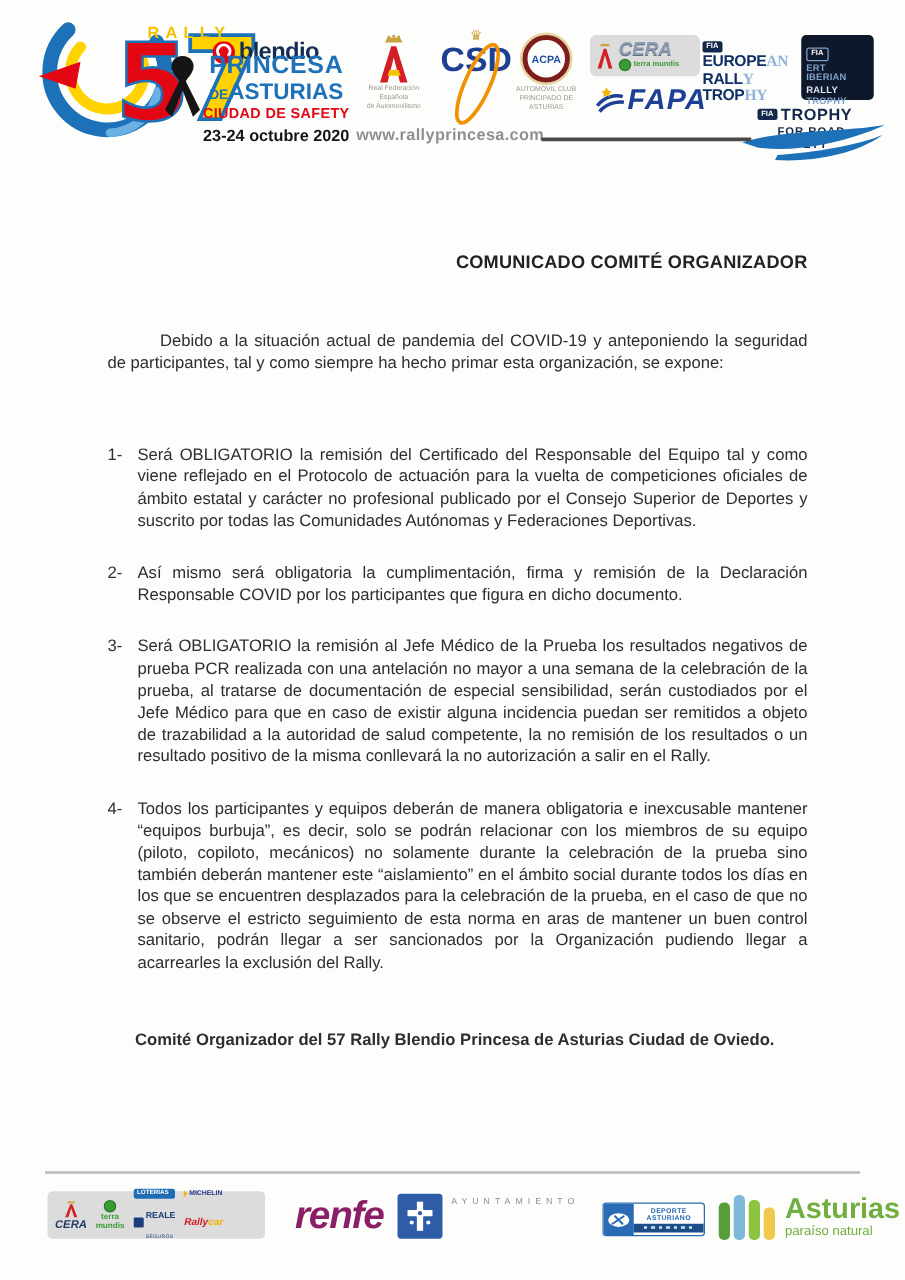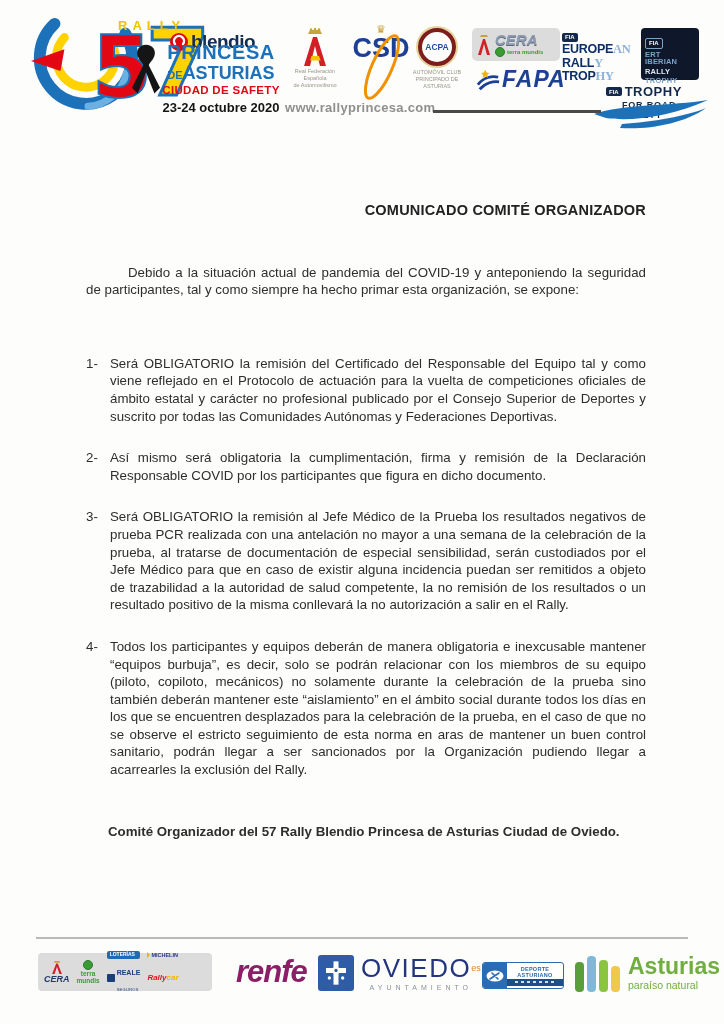--- a/index.html
+++ b/index.html
@@ -306,21 +306,20 @@
       <svg width="30" height="30" viewBox="0 0 36 36">
         <rect x="15" y="4" width="6" height="28" fill="#fff"></rect>
         <rect x="6" y="12" width="24" height="6" fill="#fff"></rect>
         <circle cx="18" cy="15" r="4.5" fill="#fff"></circle>
         <circle cx="18" cy="15" r="2" fill="#2e5ca6"></circle>
         <circle cx="10" cy="24" r="2" fill="#fff"></circle>
         <circle cx="26" cy="24" r="2" fill="#fff"></circle>
       </svg>
     </div>
     <div class="oviedo-col">
-      <div><span class="oviedo-word">OVIEDO</span><span class="oviedo-sup">es</span></div>
       <div class="ayto">AYUNTAMIENTO</div>
     </div>
   </div>
 
   <div class="abs fdeporte">
     <div class="fdep-ico">
       <svg width="18" height="12" viewBox="0 0 18 12">
         <ellipse cx="9" cy="6" rx="8.5" ry="5.5" fill="#fff"></ellipse>
         <path d="M4 9 L13 3 M6 3 L12 9" stroke="#2a6bb3" stroke-width="1.6" stroke-linecap="round"></path>
       </svg>

